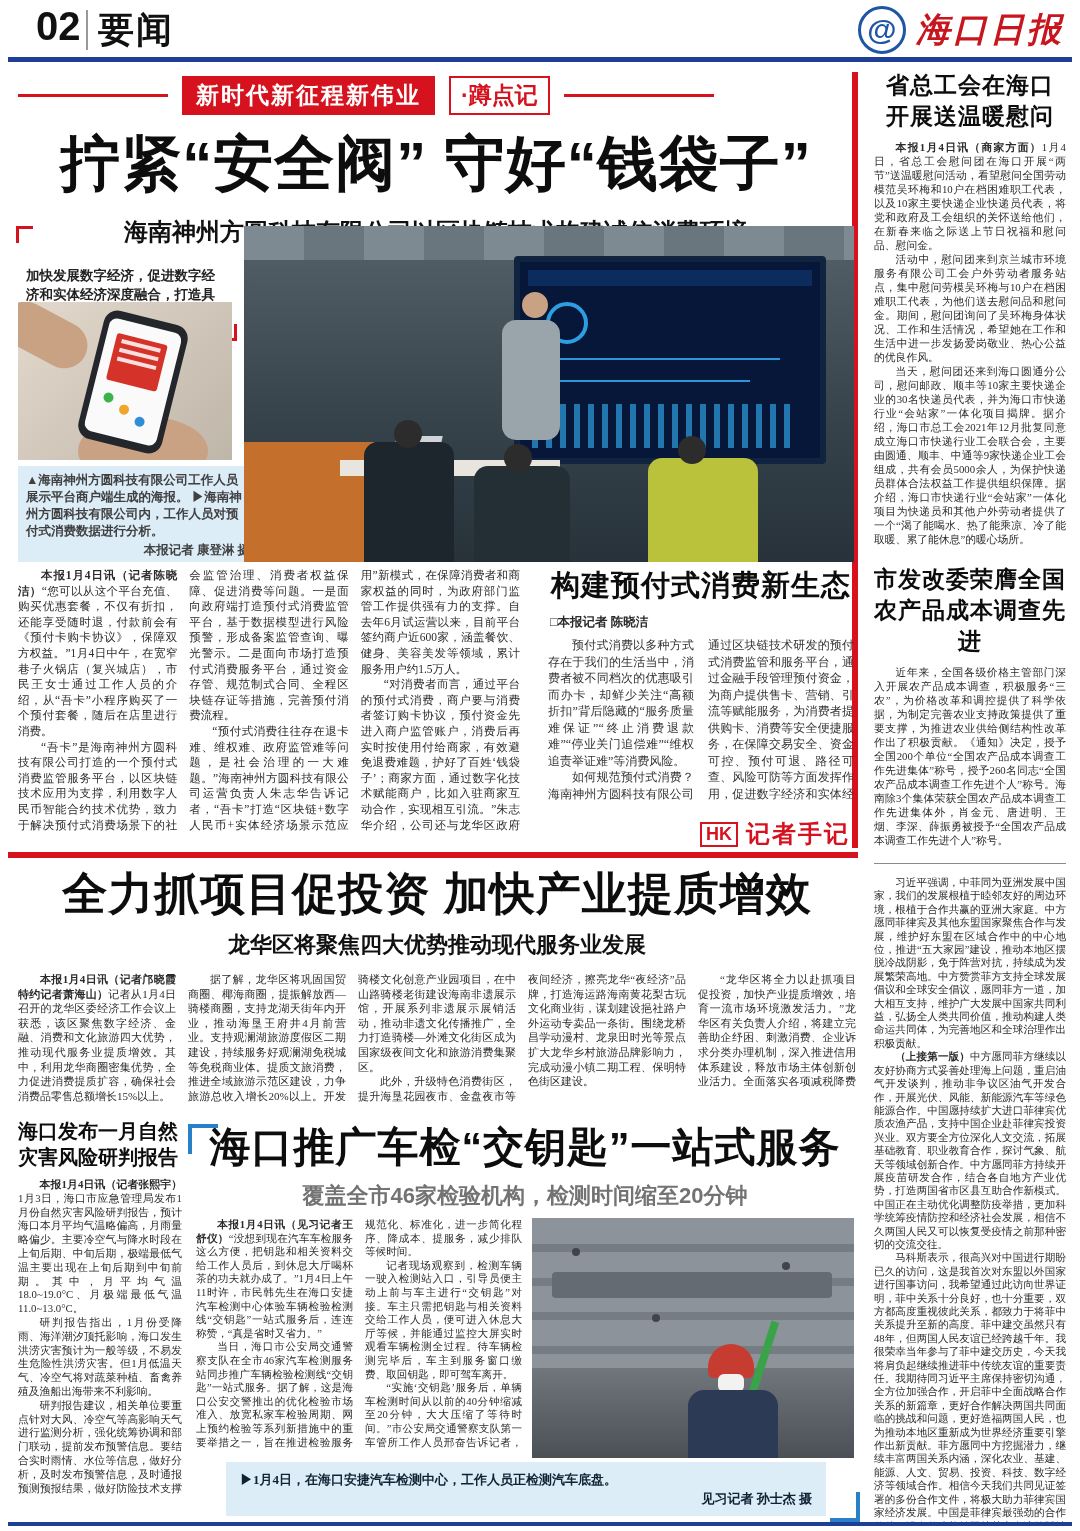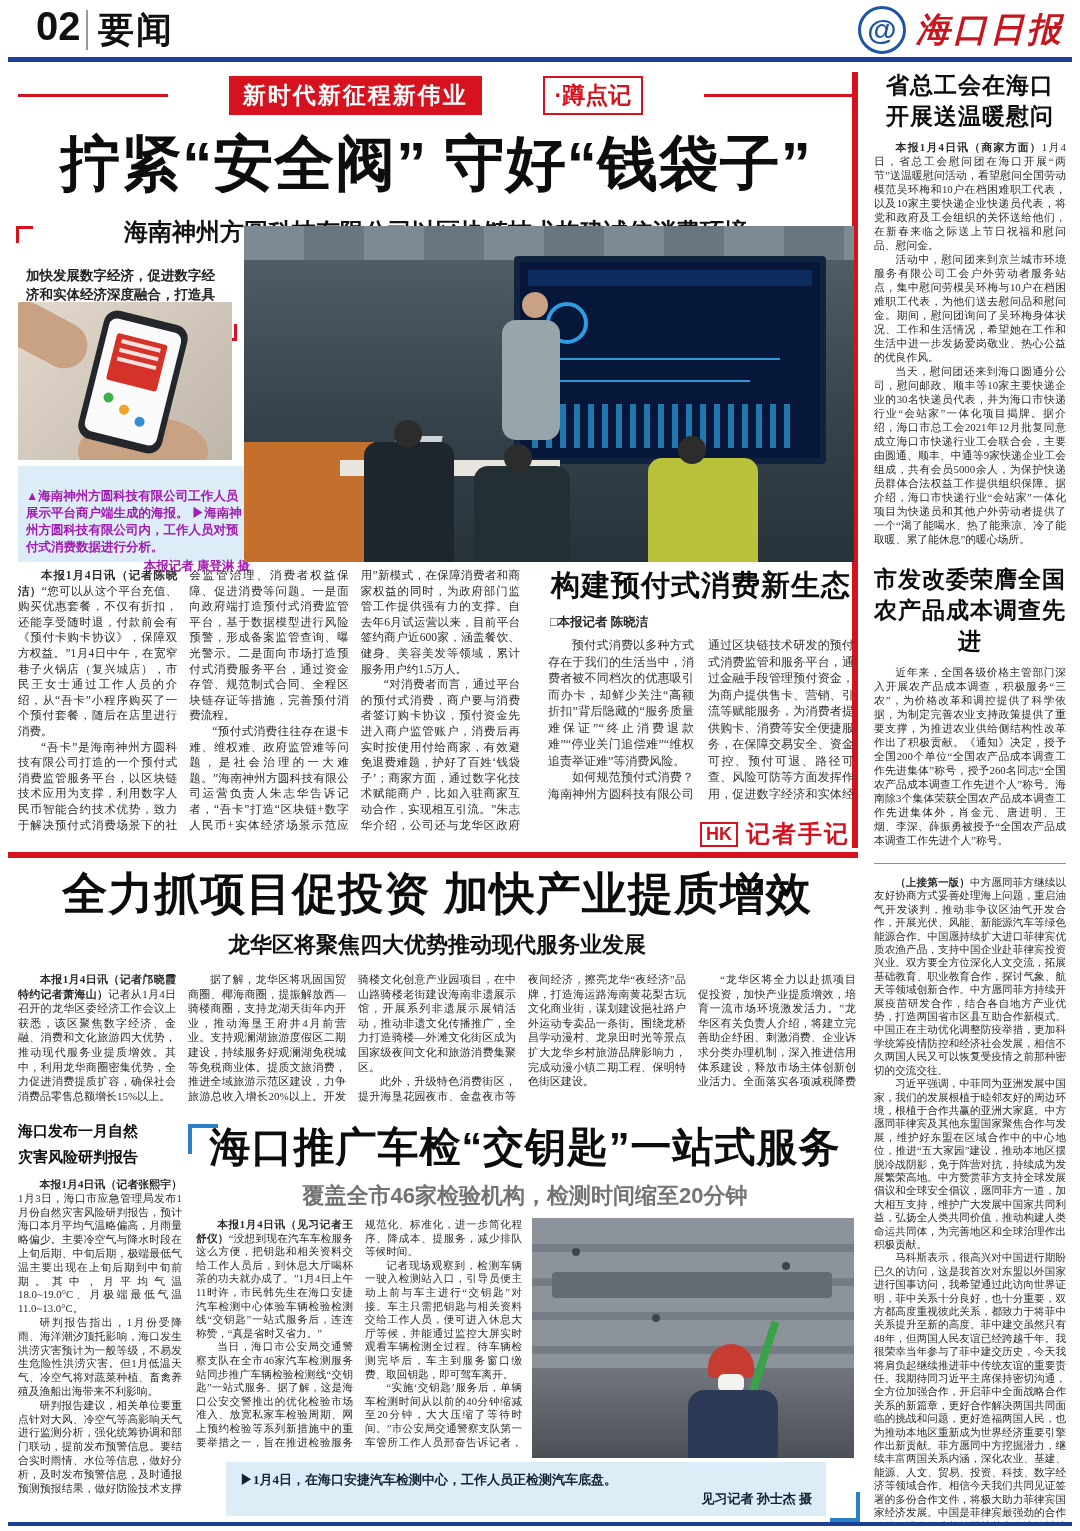--- a/index.html
+++ b/index.html
@@ -17,21 +17,21 @@
             font-size:10.5px;color:#444;line-height:15px;}
   .logo{position:absolute;right:16px;top:6px;display:flex;align-items:center;gap:10px;}
   .logo-at{width:42px;height:42px;border:3px solid #1e55a5;border-radius:50%;color:#1e55a5;
            font-family:"Liberation Sans",sans-serif;font-weight:bold;font-size:30px;
            display:flex;align-items:center;justify-content:center;}
   .logo-name{font-family:"Liberation Serif",serif;font-style:italic;font-weight:bold;
              font-size:34px;color:#c8161e;letter-spacing:3px;}
   
   .feature{position:absolute;left:18px;top:66px;width:836px;height:786px;}
   .red-vline{position:absolute;left:852px;top:72px;width:6px;height:776px;background:#d5121e;}
-  .banner-row{position:absolute;left:0;top:10px;width:836px;display:flex;align-items:center;justify-content:space-between;gap:14px;}
+  .banner-row{position:absolute;left:0;top:10px;width:836px;display:flex;align-items:center;justify-content:flex-start;gap:14px;}
   .banner-line{width:150px;height:3px;background:#d5121e;}
   .banner-main{background:#d5121e;color:#fff;font-family:"Liberation Sans",sans-serif;
                font-weight:900;font-size:23px;padding:4px 14px;letter-spacing:2px;}
   .banner-tag{border:2px solid #d5121e;color:#d5121e;background:#fff;
               font-family:"Liberation Sans",sans-serif;font-weight:900;font-size:23px;padding:2px 10px;}
   .headline{position:absolute;left:0;top:58px;width:836px;text-align:center;
             font-family:"Liberation Sans",sans-serif;font-weight:900;font-size:60px;
             color:#0d0d0d;letter-spacing:1px;}
   .subhead{position:absolute;left:0;top:150px;width:836px;text-align:center;
            font-family:"Liberation Sans",sans-serif;font-weight:bold;font-size:24px;color:#111;}
@@ -50,22 +50,22 @@
   .phone{position:absolute;left:72px;top:14px;width:86px;height:132px;background:#23262b;
          border-radius:14px;transform:rotate(14deg);}
   .phone-scr{position:absolute;left:6px;top:8px;right:6px;bottom:8px;background:#fafafa;border-radius:8px;}
   .poster{position:absolute;left:10px;top:14px;width:52px;height:48px;background:#d5332a;border-radius:3px;}
   .poster i{display:block;height:4px;background:rgba(255,255,255,.85);margin:5px 6px 0;}
   .dot{position:absolute;width:10px;height:10px;border-radius:50%;}
   .dot.g{left:12px;top:74px;background:#3cb34a;}
   .dot.o{left:30px;top:82px;background:#f0a62b;}
   .dot.b{left:48px;top:90px;background:#2e8fd8;}
   .cap-box{position:absolute;left:0;top:400px;width:240px;height:96px;background:#dcedf8;
-           font-size:12.5px;line-height:17px;font-weight:bold;color:#a21caf;
-           padding:22px 8px;box-sizing:border-box;}
+           font-size:12.5px;line-height:17px;font-weight:bold;color:#404040;
+           padding:6px 8px;box-sizing:border-box;}
   .cap-credit{display:block;text-align:right;margin-top:2px;}
   
   .photo-office{position:absolute;left:226px;top:160px;width:610px;height:336px;overflow:hidden;
                 background:linear-gradient(#55626a,#37444c 55%,#27323b);}
   .ceil{position:absolute;left:0;top:0;width:610px;height:34px;
         background:repeating-linear-gradient(90deg,#7d8a91 0 60px,#69767d 60px 120px);}
   .bigscreen{position:absolute;right:28px;top:30px;width:300px;height:196px;background:#07173a;
              border:6px solid #10233f;border-radius:4px;}
   .scr-top{position:absolute;left:8px;top:8px;right:8px;height:16px;background:#0d2c5e;}
   .scr-line{position:absolute;left:10px;height:2px;background:#38b6ff;opacity:.8;}
@@ -103,21 +103,21 @@
   
   .sec2{position:absolute;left:18px;top:864px;width:838px;height:246px;}
   .s2-head{font-family:"Liberation Sans",sans-serif;font-weight:900;font-size:45px;color:#0d0d0d;
            text-align:center;letter-spacing:1px;}
   .s2-sub{font-family:"Liberation Sans",sans-serif;font-weight:bold;font-size:22px;color:#111;
           text-align:center;margin-top:6px;}
   .s2body{margin-top:12px;height:142px;overflow:hidden;column-count:5;column-gap:12px;
           font-size:11px;line-height:14.6px;text-align:justify;}
   
   .dz{position:absolute;left:18px;top:1118px;width:164px;height:404px;overflow:hidden;}
-  .dz-title{font-family:"Liberation Sans",sans-serif;font-weight:900;font-size:15px;color:#0d0d0d;line-height:26px;}
+  .dz-title{font-family:"Liberation Sans",sans-serif;font-weight:900;font-size:20px;color:#0d0d0d;line-height:26px;}
   .dzbody{margin-top:8px;font-size:10.8px;line-height:13.8px;text-align:justify;height:318px;overflow:hidden;}
   .cc{position:absolute;left:192px;top:1114px;width:666px;height:410px;}
   .cc-corner{position:absolute;width:26px;height:26px;}
   .cc-tl{left:-4px;top:10px;border-left:4px solid #2a7fc9;border-top:4px solid #2a7fc9;}
   .cc-br{right:-2px;bottom:2px;border-right:4px solid #2a7fc9;border-bottom:4px solid #2a7fc9;}
   .cc-head{font-family:"Liberation Sans",sans-serif;font-weight:900;font-size:41px;color:#0d0d0d;
            text-align:center;margin-top:6px;letter-spacing:1px;}
   .cc-sub{font-family:"Liberation Sans",sans-serif;font-weight:bold;font-size:22px;color:#737373;
           text-align:center;margin-top:6px;}
   .ccbody{position:absolute;left:4px;top:104px;width:326px;height:240px;overflow:hidden;
@@ -328,21 +328,21 @@
       <div>市发改委荣膺全国</div>
       <div>农产品成本调查先进</div>
     </div>
     <div class="sb-body">
       <p>近年来，全国各级价格主管部门深入开展农产品成本调查，积极服务“三农”，为价格改革和调控提供了科学依据，为制定完善农业支持政策提供了重要支撑，为推进农业供给侧结构性改革作出了积极贡献。《通知》决定，授予全国200个单位“全国农产品成本调查工作先进集体”称号，授予260名同志“全国农产品成本调查工作先进个人”称号。海南除3个集体荣获全国农产品成本调查工作先进集体外，肖金元、唐进明、王烟、李深、薛振勇被授予“全国农产品成本调查工作先进个人”称号。</p>
     </div>
 
     <div class="sb-div"></div>
 
     <div class="jump-body">
+      <p>习近平强调，中菲同为亚洲发展中国家，我们的发展根植于睦邻友好的周边环境，根植于合作共赢的亚洲大家庭。中方愿同菲律宾及其他东盟国家聚焦合作与发展，维护好东盟在区域合作中的中心地位，推进“五大家园”建设，推动本地区摆脱冷战阴影，免于阵营对抗，持续成为发展繁荣高地。中方赞赏菲方支持全球发展倡议和全球安全倡议，愿同菲方一道，加大相互支持，维护广大发展中国家共同利益，弘扬全人类共同价值，推动构建人类命运共同体，为完善地区和全球治理作出积极贡献。</p>
       <p><span class="lead-b">（上接第一版）</span><span>中方愿同菲方继续以友好协商方式妥善处理海上问题，重启油气开发谈判，推动非争议区油气开发合作，开展光伏、风能、新能源汽车等绿色能源合作。中国愿持续扩大进口菲律宾优质农渔产品，支持中国企业赴菲律宾投资兴业。双方要全方位深化人文交流，拓展基础教育、职业教育合作，探讨气象、航天等领域创新合作。中方愿同菲方持续开展疫苗研发合作，结合各自地方产业优势，打造两国省市区县互助合作新模式。中国正在主动优化调整防疫举措，更加科学统筹疫情防控和经济社会发展，相信不久两国人民又可以恢复受疫情之前那种密切的交流交往。</span></p>
-      <p>习近平强调，中菲同为亚洲发展中国家，我们的发展根植于睦邻友好的周边环境，根植于合作共赢的亚洲大家庭。中方愿同菲律宾及其他东盟国家聚焦合作与发展，维护好东盟在区域合作中的中心地位，推进“五大家园”建设，推动本地区摆脱冷战阴影，免于阵营对抗，持续成为发展繁荣高地。中方赞赏菲方支持全球发展倡议和全球安全倡议，愿同菲方一道，加大相互支持，维护广大发展中国家共同利益，弘扬全人类共同价值，推动构建人类命运共同体，为完善地区和全球治理作出积极贡献。</p>
       <p>马科斯表示，很高兴对中国进行期盼已久的访问，这是我首次对东盟以外国家进行国事访问，我希望通过此访向世界证明，菲中关系十分良好，也十分重要，双方都高度重视彼此关系，都致力于将菲中关系提升至新的高度。菲中建交虽然只有48年，但两国人民友谊已经跨越千年。我很荣幸当年参与了菲中建交历史，今天我将肩负起继续推进菲中传统友谊的重要责任。我期待同习近平主席保持密切沟通，全方位加强合作，开启菲中全面战略合作关系的新篇章，更好合作解决两国共同面临的挑战和问题，更好造福两国人民，也为推动本地区重新成为世界经济重要引擎作出新贡献。菲方愿同中方挖掘潜力，继续丰富两国关系内涵，深化农业、基建、能源、人文、贸易、投资、科技、数字经济等领域合作。相信今天我们共同见证签署的多份合作文件，将极大助力菲律宾国家经济发展。中国是菲律宾最强劲的合作伙伴，没有什么能够阻挡菲中友谊的延续和发展。菲方坚持一个中国政策。菲方愿继续通过友好协商妥善处理海上问题，同中方重启油气开发磋商。感谢中方为菲律宾抗击疫情提供的宝贵帮助。期待疫情过后，更多中国民众赴菲旅游和学习，两国人民往来更加密切，为两国关系长远发展奠定更加坚实民意的基础。我对菲中关系发展前景充满信心。</p>
 
     </div>
   </div>
 
   <div class="foot-rule"></div>
 </div>
 
 </body></html>

